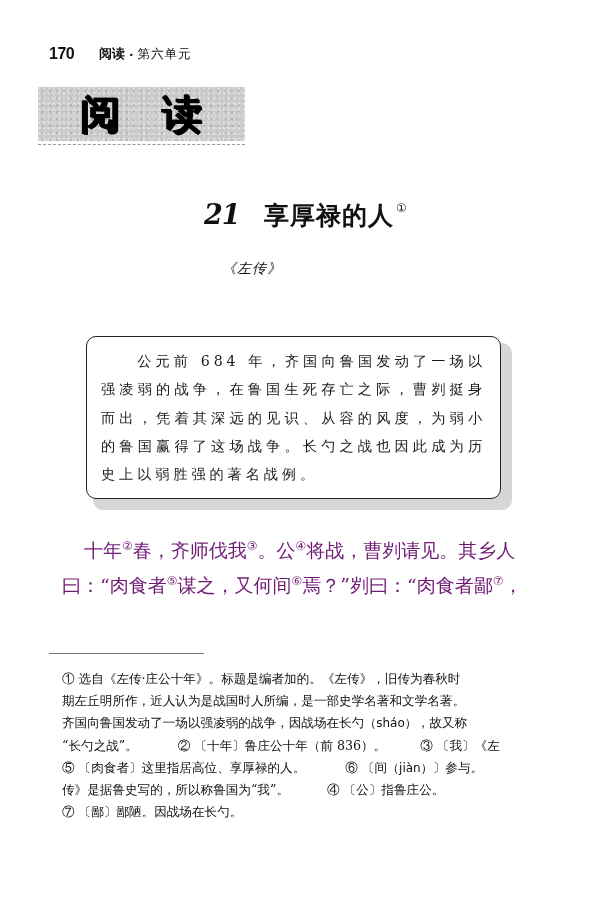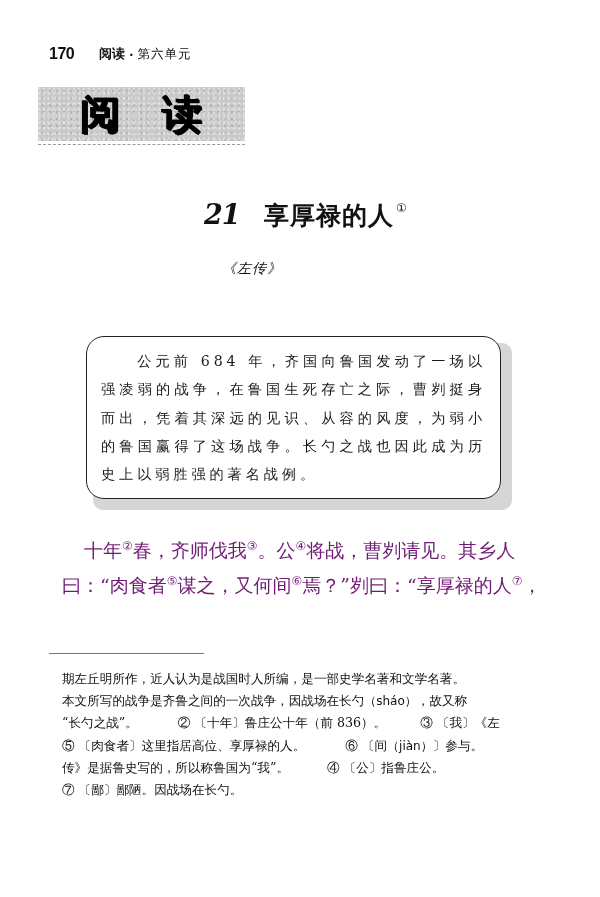--- a/index.html
+++ b/index.html
@@ -131,21 +131,21 @@
       border-radius: 10px;
       background: #d6d6d6;
     }
     .intro-box {
       position: absolute;
       left: 86px;
       top: 336px;
       width: 415px;
       height: 163px;
       border: 1.6px solid #222;
-      border-radius: 18px;
+      border-radius: 10px;
       background: #ffffff;
       box-sizing: border-box;
       padding: 10px 14px 0 14px;
     }
     .intro-text {
       font-family: "DejaVu Serif", serif;
       font-size: 14.2px;
       line-height: 28.3px;
       letter-spacing: 3.9px;
       text-align: justify;
@@ -231,25 +231,26 @@
 
 <div class="source">《左传》</div>
 
 <div class="intro-shadow"></div>
 <div class="intro-box">
   <p class="intro-text">公元前 684 年，齐国向鲁国发动了一场以强凌弱的战争，在鲁国生死存亡之际，曹刿挺身而出，凭着其深远的见识、从容的风度，为弱小的鲁国赢得了这场战争。长勺之战也因此成为历史上以弱胜强的著名战例。</p>
 </div>
 
 <div class="body-text">
   <span class="body-line first"><span>十年</span><span class="note-ref">②</span><span>春，齐师伐我</span><span class="note-ref">③</span><span>。公</span><span class="note-ref">④</span><span>将战，曹刿请见。其乡人</span></span>
-  <span class="body-line"><span>曰：“肉食者</span><span class="note-ref">⑤</span><span>谋之，又何间</span><span class="note-ref">⑥</span><span>焉？”刿曰：“享厚禄的人</span><span class="note-ref">⑦</span><span>，</span></span>
+  <span class="body-line"><span>曰：“肉食者</span><span class="note-ref">⑤</span><span>谋之，又何间</span><span class="note-ref">⑥</span><span>焉？”刿曰：“肉食者鄙</span><span class="note-ref">⑦</span><span>，</span></span>
 </div>
 
 <div class="footnote-rule"></div>
 
 <div class="footnotes">
+  <span class="fn-line">① 选自《左传·庄公十年》。标题是编者加的。《左传》，旧传为春秋时</span>
   <span class="fn-line">期左丘明所作，近人认为是战国时人所编，是一部史学名著和文学名著。</span>
-  <span class="fn-line"><span>本文所写的战争是齐鲁之间的一次战争，因战场在长勺</span><span class="pinyin">（sháo）</span><span>，故又称</span></span>
+  <span class="fn-line"><span>齐国向鲁国发动了一场以强凌弱的战争，因战场在长勺</span><span class="pinyin">（sháo）</span><span>，故又称</span></span>
   <span class="fn-line"><span>“长勺之战”。</span><span class="fn-gap" style="width:40px"></span><span>② 〔十年〕鲁庄公十年（前 836）。</span><span class="fn-gap" style="width:34px"></span><span>③ 〔我〕《左</span></span>
   <span class="fn-line"><span>⑤ 〔肉食者〕这里指居高位、享厚禄的人。</span><span class="fn-gap" style="width:40px"></span><span>⑥ 〔间</span><span class="pinyin">（jiàn）</span><span>〕参与。</span></span>
   <span class="fn-line"><span>传》是据鲁史写的，所以称鲁国为“我”。</span><span class="fn-gap" style="width:38px"></span><span>④ 〔公〕指鲁庄公。</span></span>
   <span class="fn-line">⑦ 〔鄙〕鄙陋。因战场在长勺。</span>
 </div>
 
 </body></html>

